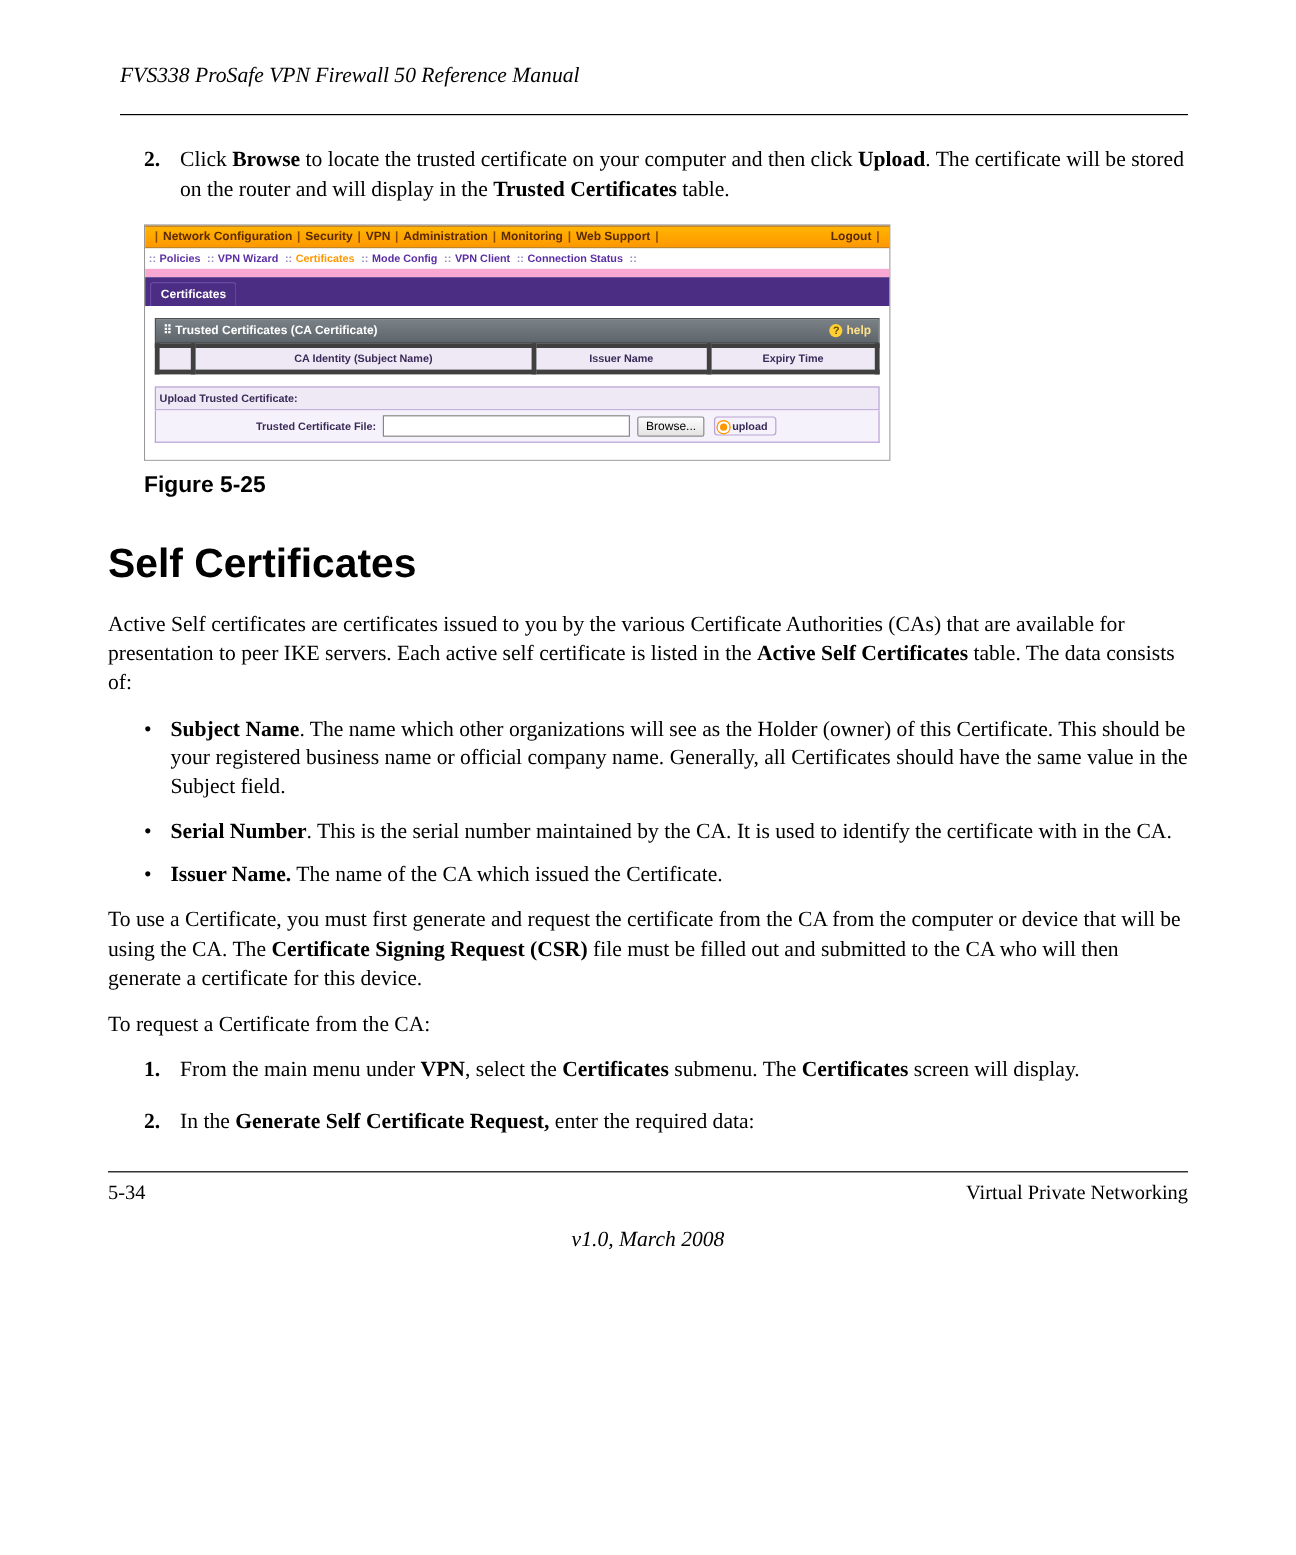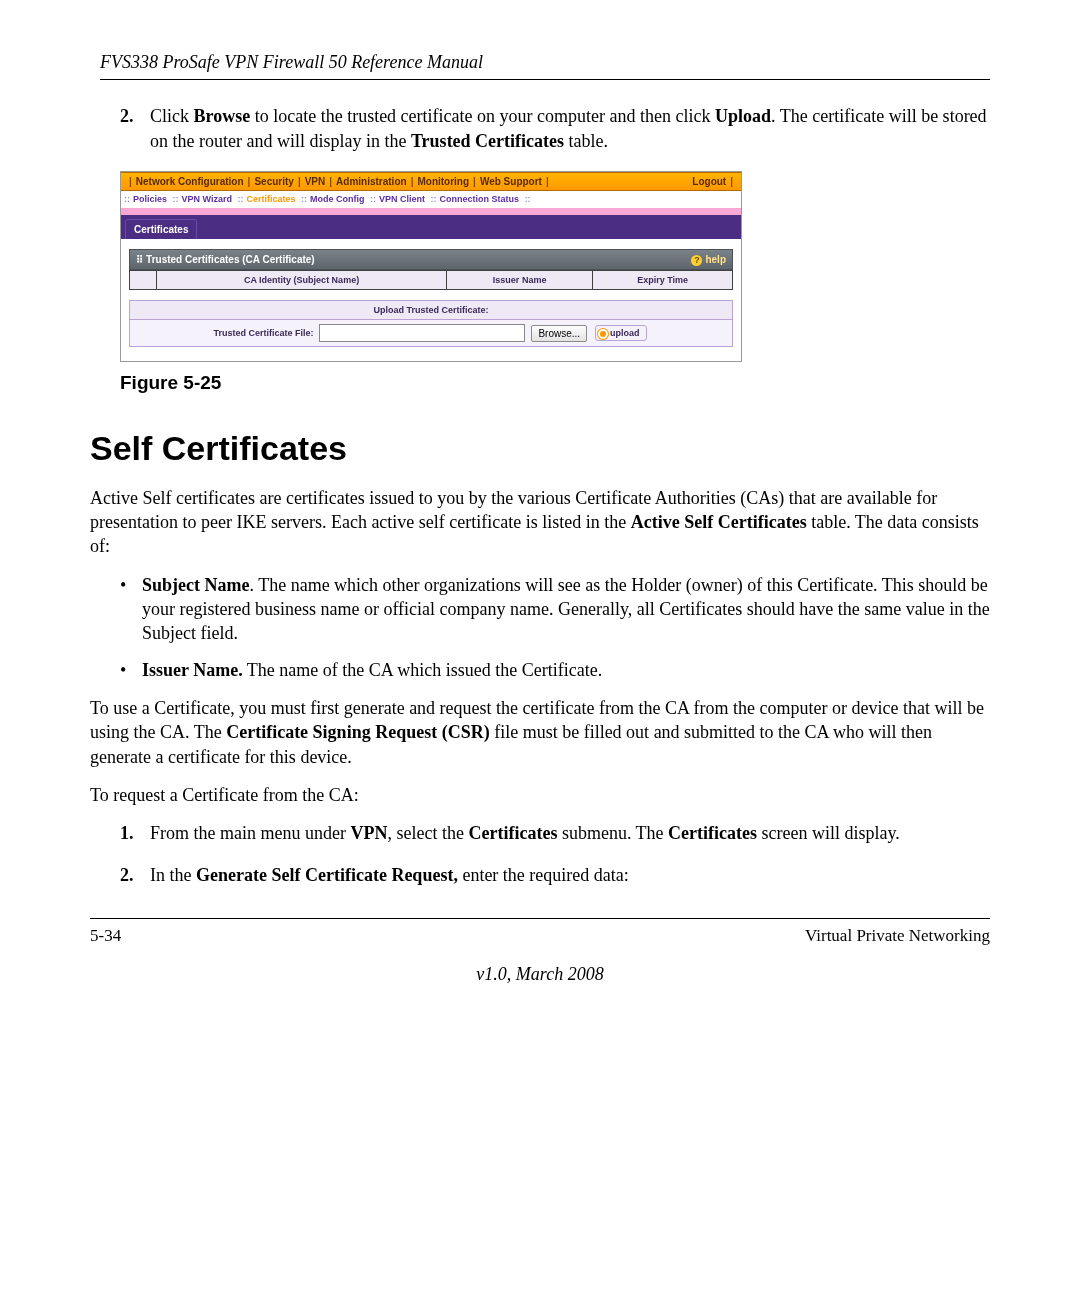--- a/index.html
+++ b/index.html
@@ -10,21 +10,21 @@
     margin: 0;
     padding: 50px 90px 40px 90px;
     width: 1080px;
     box-sizing: border-box;
     line-height: 1.35;
   }
   .running-header {
     font-style: italic;
     font-size: 18px;
     border-bottom: 1px solid #000;
-    padding-bottom: 5px;
+    padding-bottom: 21px;
     margin-bottom: 24px;
     margin-left: 10px;
   }
   .body-indent { margin-left: 30px; }
   .step {
     display: flex;
     margin-bottom: 18px;
   }
   .step-num { width: 30px; font-weight: bold; flex-shrink:0;}
   .step-text { flex: 1; }
@@ -107,38 +107,38 @@
   }
   .fig .panel-title .help { color:#ffe08a; font-weight:bold;padding-left:15px;}
   .fig .panel-title .qicon {
     display:inline-block;width:11px;height:11px;border-radius:50%;
     background:#ffcf33;color:#6b4c00;font-size:9px;line-height:11px;text-align:center;margin-right:3px;
   }
   .fig table.tc {
     width:100%; border-collapse:collapse; font-size:9px; font-weight:bold;
   }
   .fig table.tc th {
-    background:#efe9f6; border:1px solid #404040; color:#3a2a57; padding:3px 4px;
+    background:#efe9f6; border:4px solid #404040; color:#3a2a57; padding:3px 4px;
   }
   .fig .btnrow { text-align:center; padding:4px 0;}
   .fig .pillbtn {
     display:inline-block; border:1px solid #b9a3d6; background:#f6f2fb;
     color:#3a2a57; font-size:9px; font-weight:bold; padding:1px 6px 1px 2px;
     border-radius:3px; margin:0 2px;
   }
   .fig .pillbtn .circ {
     display:inline-block;width:10px;height:10px;border-radius:50%;
     margin-right:2px; vertical-align:middle;
   }
   .fig .pillbtn.green .circ{ background:#2e9e2e; box-shadow:inset 0 0 0 2px #fff, 0 0 0 1px #2e9e2e;}
   .fig .pillbtn.red .circ{ background:#d33; box-shadow:inset 0 0 0 2px #fff, 0 0 0 1px #d33;}
   .fig .pillbtn.orange .circ{ background:#ff9800; box-shadow:inset 0 0 0 2px #fff, 0 0 0 1px #ff9800;}
   .fig .subhead {
     background:#efe9f6; border:1px solid #b9a3d6; color:#3a2a57;
-    font-weight:bold; font-size:9px; padding:3px; text-align:center;
+    font-weight:bold; font-size:9px; padding:3px; 
   }
   .fig .uploadrow {
     display:flex; align-items:center; justify-content:center;
     background:#f6f2fb; border:1px solid #b9a3d6; border-top:none; padding:4px;
     gap:6px;
   }
   .fig .uploadrow .lbl { font-weight:bold; color:#3a2a57; font-size:9px;}
   .fig .uploadrow input[type=text]{
     width:200px; height:14px; border:1px solid #888; font-size:9px;
   }
@@ -221,20 +221,21 @@
 </div>
 
 <h2 class="section">Self Certificates</h2>
 
 <p class="para">
   <span>Active Self certificates are certificates issued to you by the various Certificate Authorities (CAs) that are available for presentation to peer IKE servers. Each active self certificate is listed in the </span><b>Active Self Certificates</b><span> table. The data consists of:</span>
 </p>
 
 <ul class="bullets">
   <li><b>Subject Name</b><span>. The name which other organizations will see as the Holder (owner) of this Certificate. This should be your registered business name or official company name. Generally, all Certificates should have the same value in the Subject field.</span></li>
+  <li><b>Serial Number</b><span>. This is the serial number maintained by the CA. It is used to identify the certificate with in the CA.</span></li>
   <li><b>Issuer Name.</b><span> The name of the CA which issued the Certificate.</span></li>
 </ul>
 
 <p class="para">
   <span>To use a Certificate, you must first generate and request the certificate from the CA from the computer or device that will be using the CA. The </span><b>Certificate Signing Request (CSR)</b><span> file must be filled out and submitted to the CA who will then generate a certificate for this device.</span>
 </p>
 
 <p class="para">To request a Certificate from the CA:</p>
 
 <div class="body-indent">

